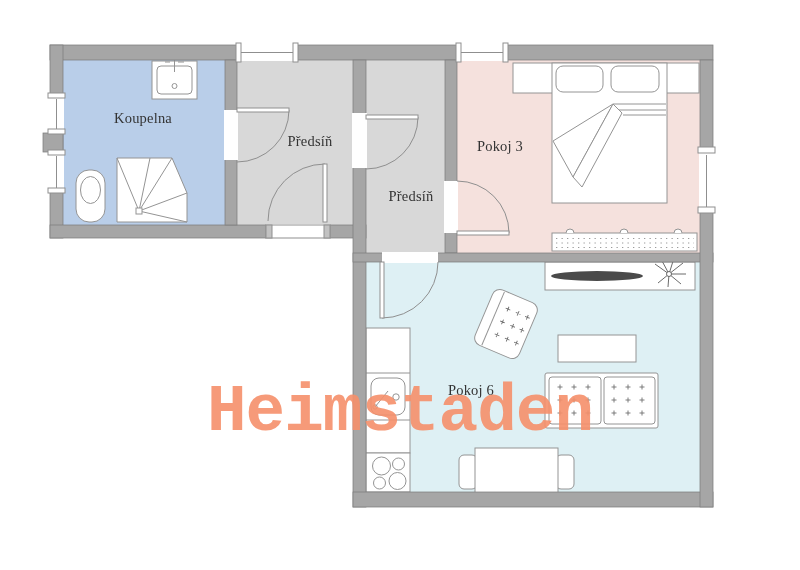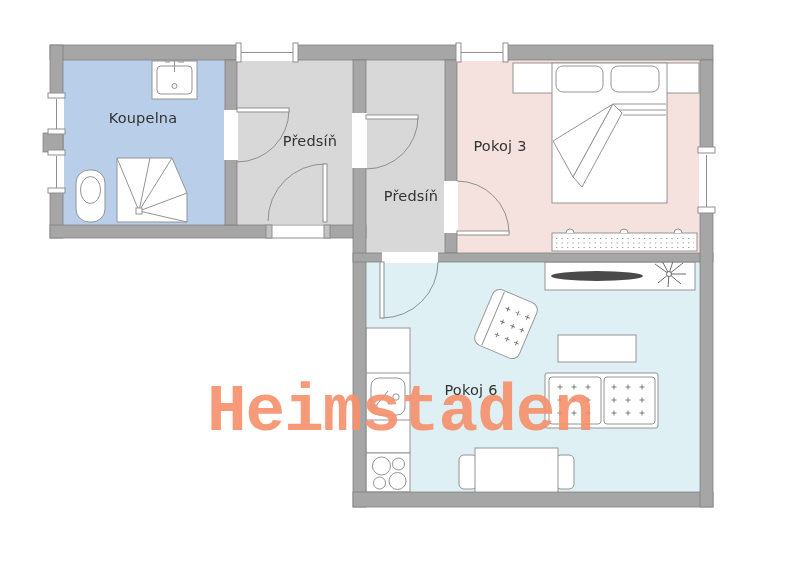--- a/index.html
+++ b/index.html
@@ -9,21 +9,21 @@
   .room-label{position:absolute;transform:translate(-50%,-50%);font-size:14.5px;color:#333333;
               white-space:nowrap;letter-spacing:.2px;}
   .lbl-koupelna{left:143px;top:118px;}
   .lbl-predsin1{left:310px;top:141px;}
   .lbl-predsin2{left:411px;top:196px;}
   .lbl-pokoj2{left:500px;top:146px;}
   .lbl-pokoj1{left:471px;top:390px;}
   #watermark{position:absolute;left:400px;top:412px;transform:translate(-50%,-50%);
              font-size:66px;font-weight:bold;letter-spacing:-1px;opacity:.9;white-space:nowrap;
              font-family:Liberation Mono, monospace;}
-  .above{z-index:5;}
+  .above{z-index:5;font-family:Liberation Serif, serif;}
 </style>
 </head>
 <body>
 
 <div id="stage">
 
 <svg id="plan-svg" width="800" height="570" viewBox="0 0 800 570">
 
   <g>
     <rect x="63" y="60" width="162" height="165" fill="#b9cee9"></rect>

